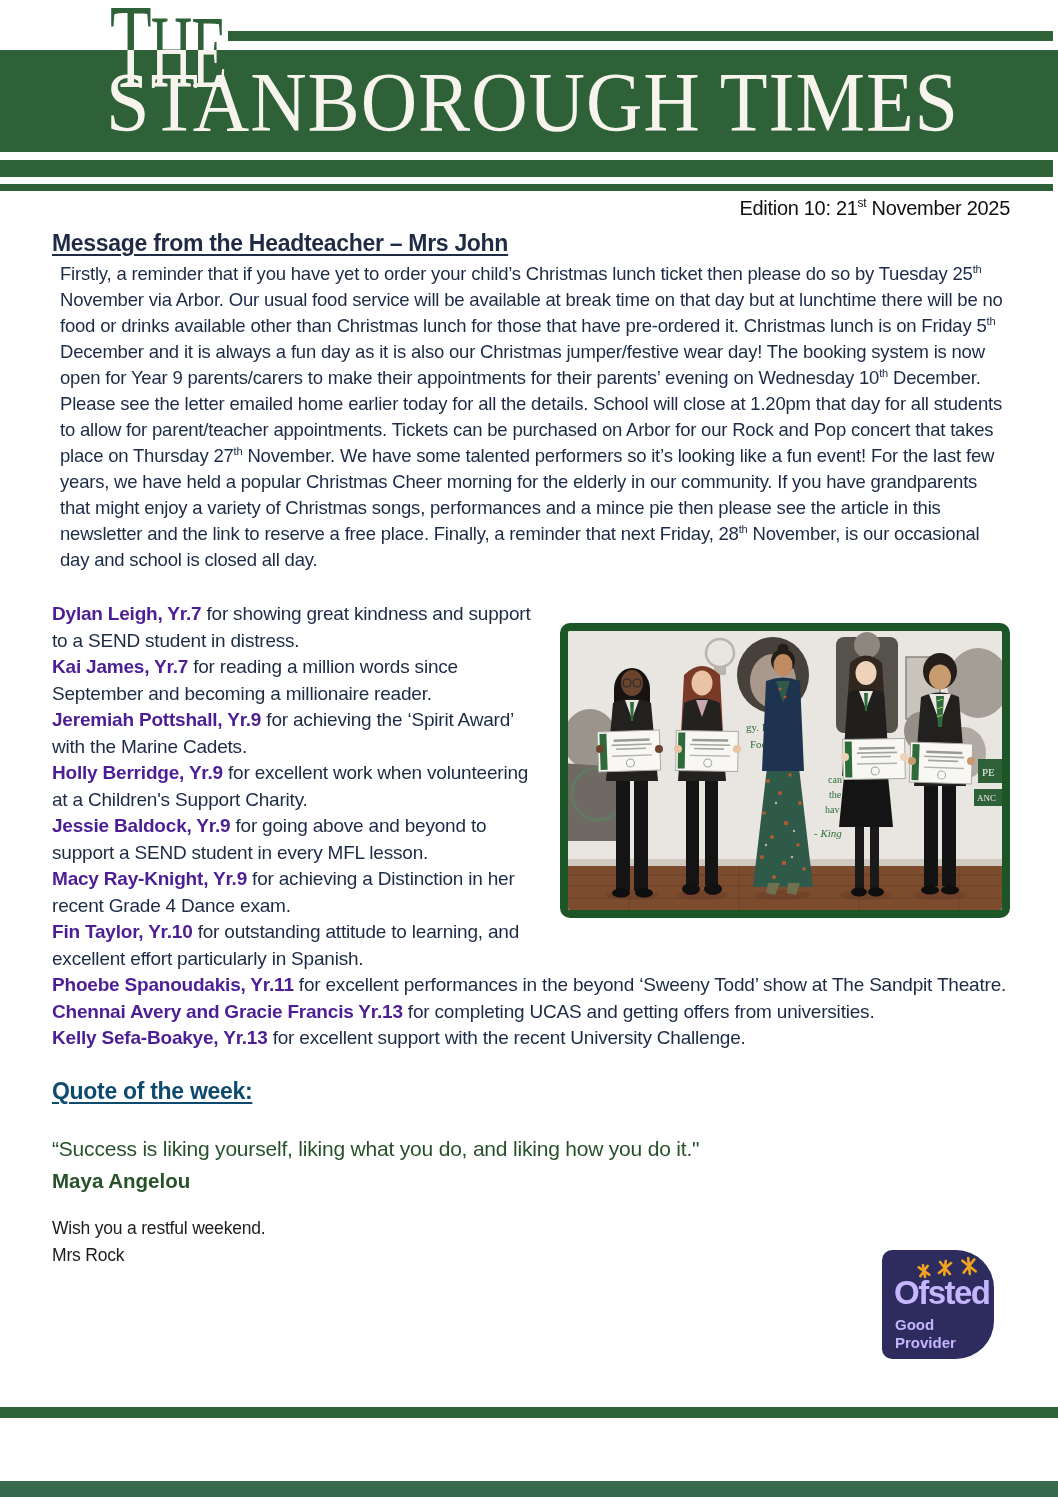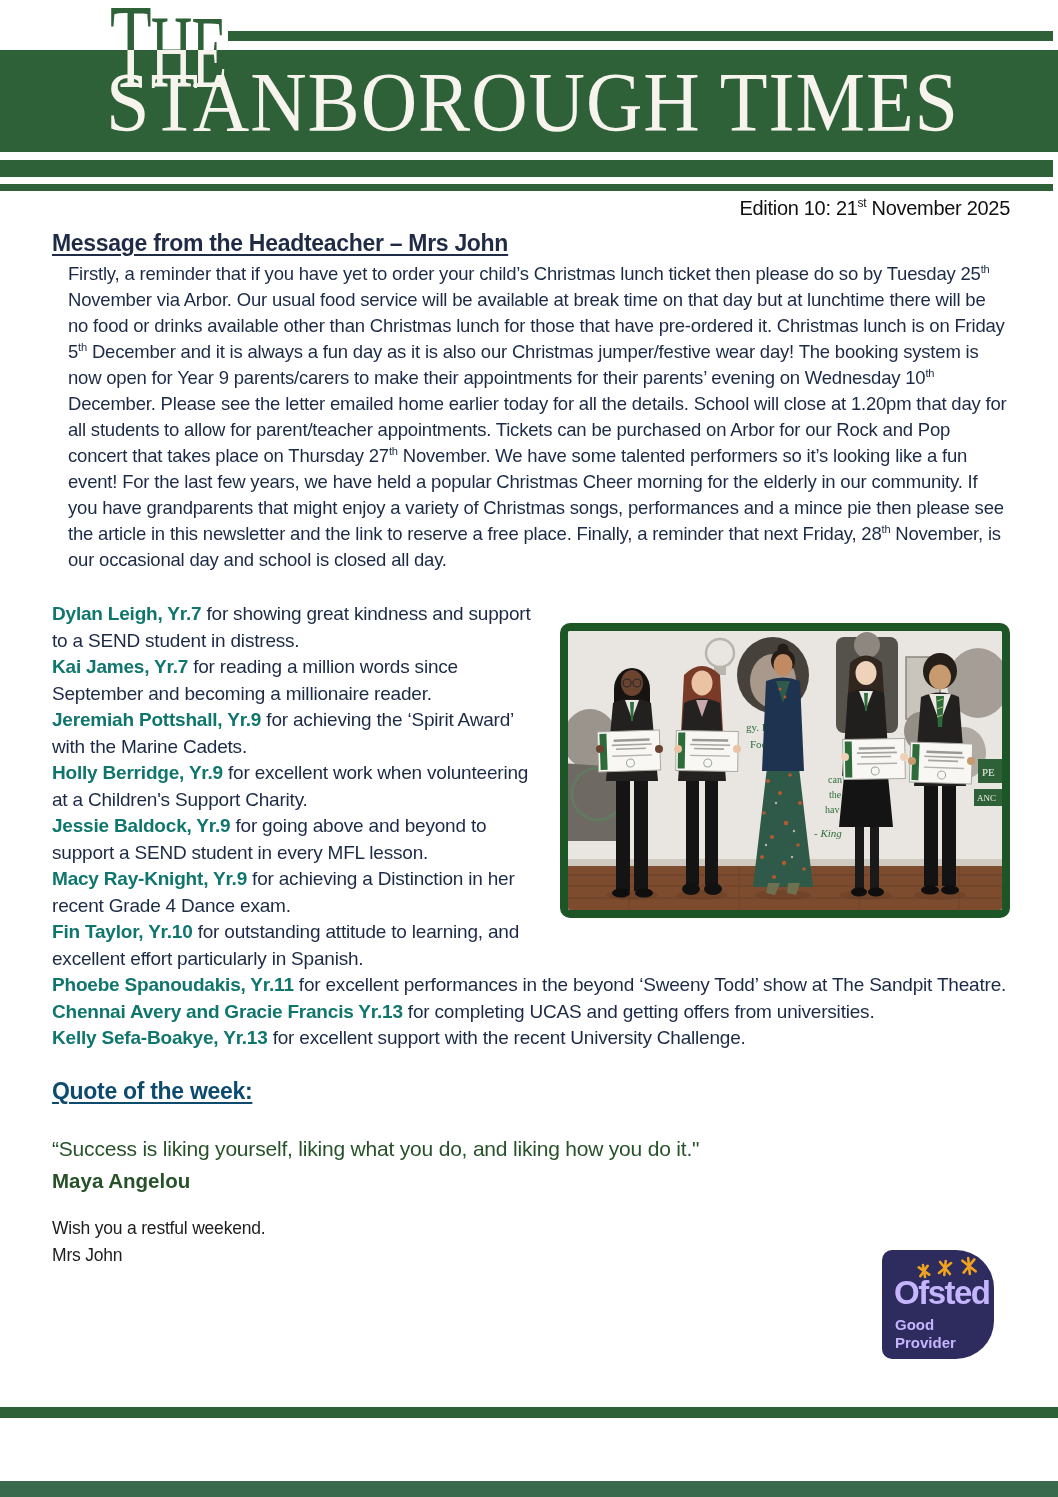--- a/index.html
+++ b/index.html
@@ -36,31 +36,31 @@
   }
   sup { vertical-align:super; font-size:0.6em; line-height:0; }
 
   
   .content { position:absolute; left:52px; top:230px; width:958px; color:#1c2a46; }
   h2 { margin:0; font-size:23px; letter-spacing:-0.3px;
        text-decoration:underline; text-decoration-thickness:2px; text-underline-offset:3px; }
   .h-navy { color:#1f2a44; }
   .h-green { color:#0c4a6e; }
   .body-par {
-    margin:4px 0 0 16px; font-size:18.5px; line-height:26px; letter-spacing:-0.2px; color:#1c2a46;
+    margin:4px 0 0 8px; font-size:18.5px; line-height:26px; letter-spacing:-0.2px; color:#1c2a46;
   }
   .commendations { margin-top:28px; }
   .photo {
     float:right; width:450px; height:295px; margin:22px 0 8px 16px;
     border:8px solid #1c5626; border-radius:10px; box-sizing:border-box;
     overflow:hidden; background:#e9e6e1;
   }
   .photo svg { display:block; width:100%; height:100%; }
   .citem { font-size:19px; line-height:26.5px; letter-spacing:-0.2px; color:#1c2a46; }
-  .citem strong { color:#0f766e; }
+  .citem strong { color:#4c1d95; }
 
   .quote { clear:both; margin-top:26px; }
   .quote-text { margin:32px 0 0 0; font-size:21px; letter-spacing:-0.2px; color:#275229; }
   .quote-author { margin:8px 0 0 0; font-size:20.5px; font-weight:bold; color:#275229; }
   .signoff { margin:0; font-size:17.5px; line-height:27px; color:#1d1d1d; letter-spacing:-0.2px; }
   .signoff.first { margin-top:22px; }
 
   
   .ofsted {
     position:absolute; left:882px; top:1250px; width:112px; height:109px;
@@ -289,21 +289,21 @@
       <div class="citem"><strong>Phoebe Spanoudakis, Yr.11</strong><span> for excellent performances in the beyond ‘Sweeny Todd’ show at The Sandpit Theatre.</span></div>
       <div class="citem"><strong>Chennai Avery and Gracie Francis Yr.13</strong><span> for completing UCAS and getting offers from universities.</span></div>
       <div class="citem"><strong>Kelly Sefa-Boakye, Yr.13</strong><span> for excellent support with the recent University Challenge.</span></div>
     </section>
 
     <section class="quote">
       <h2 class="h-green">Quote of the week:</h2>
       <p class="quote-text">“Success is liking yourself, liking what you do, and liking how you do it."</p>
       <p class="quote-author">Maya Angelou</p>
       <p class="signoff first">Wish you a restful weekend.</p>
-      <p class="signoff">Mrs John</p>
+      <p class="signoff">Mrs Rock</p>
     </section>
   </main>
 
   <aside class="ofsted">
     <svg class="ofsted-stars" viewBox="0 0 72 26">
       <g stroke="#f0a31e" stroke-width="2.6" stroke-linecap="round">
         <g transform="translate(12,15) rotate(-10)">
           <line x1="-4.5" y1="-4.5" x2="4.5" y2="4.5"></line>
             <line x1="4.5" y1="-4.5" x2="-4.5" y2="4.5"></line>
             <line x1="0" y1="-6" x2="0" y2="6"></line>

